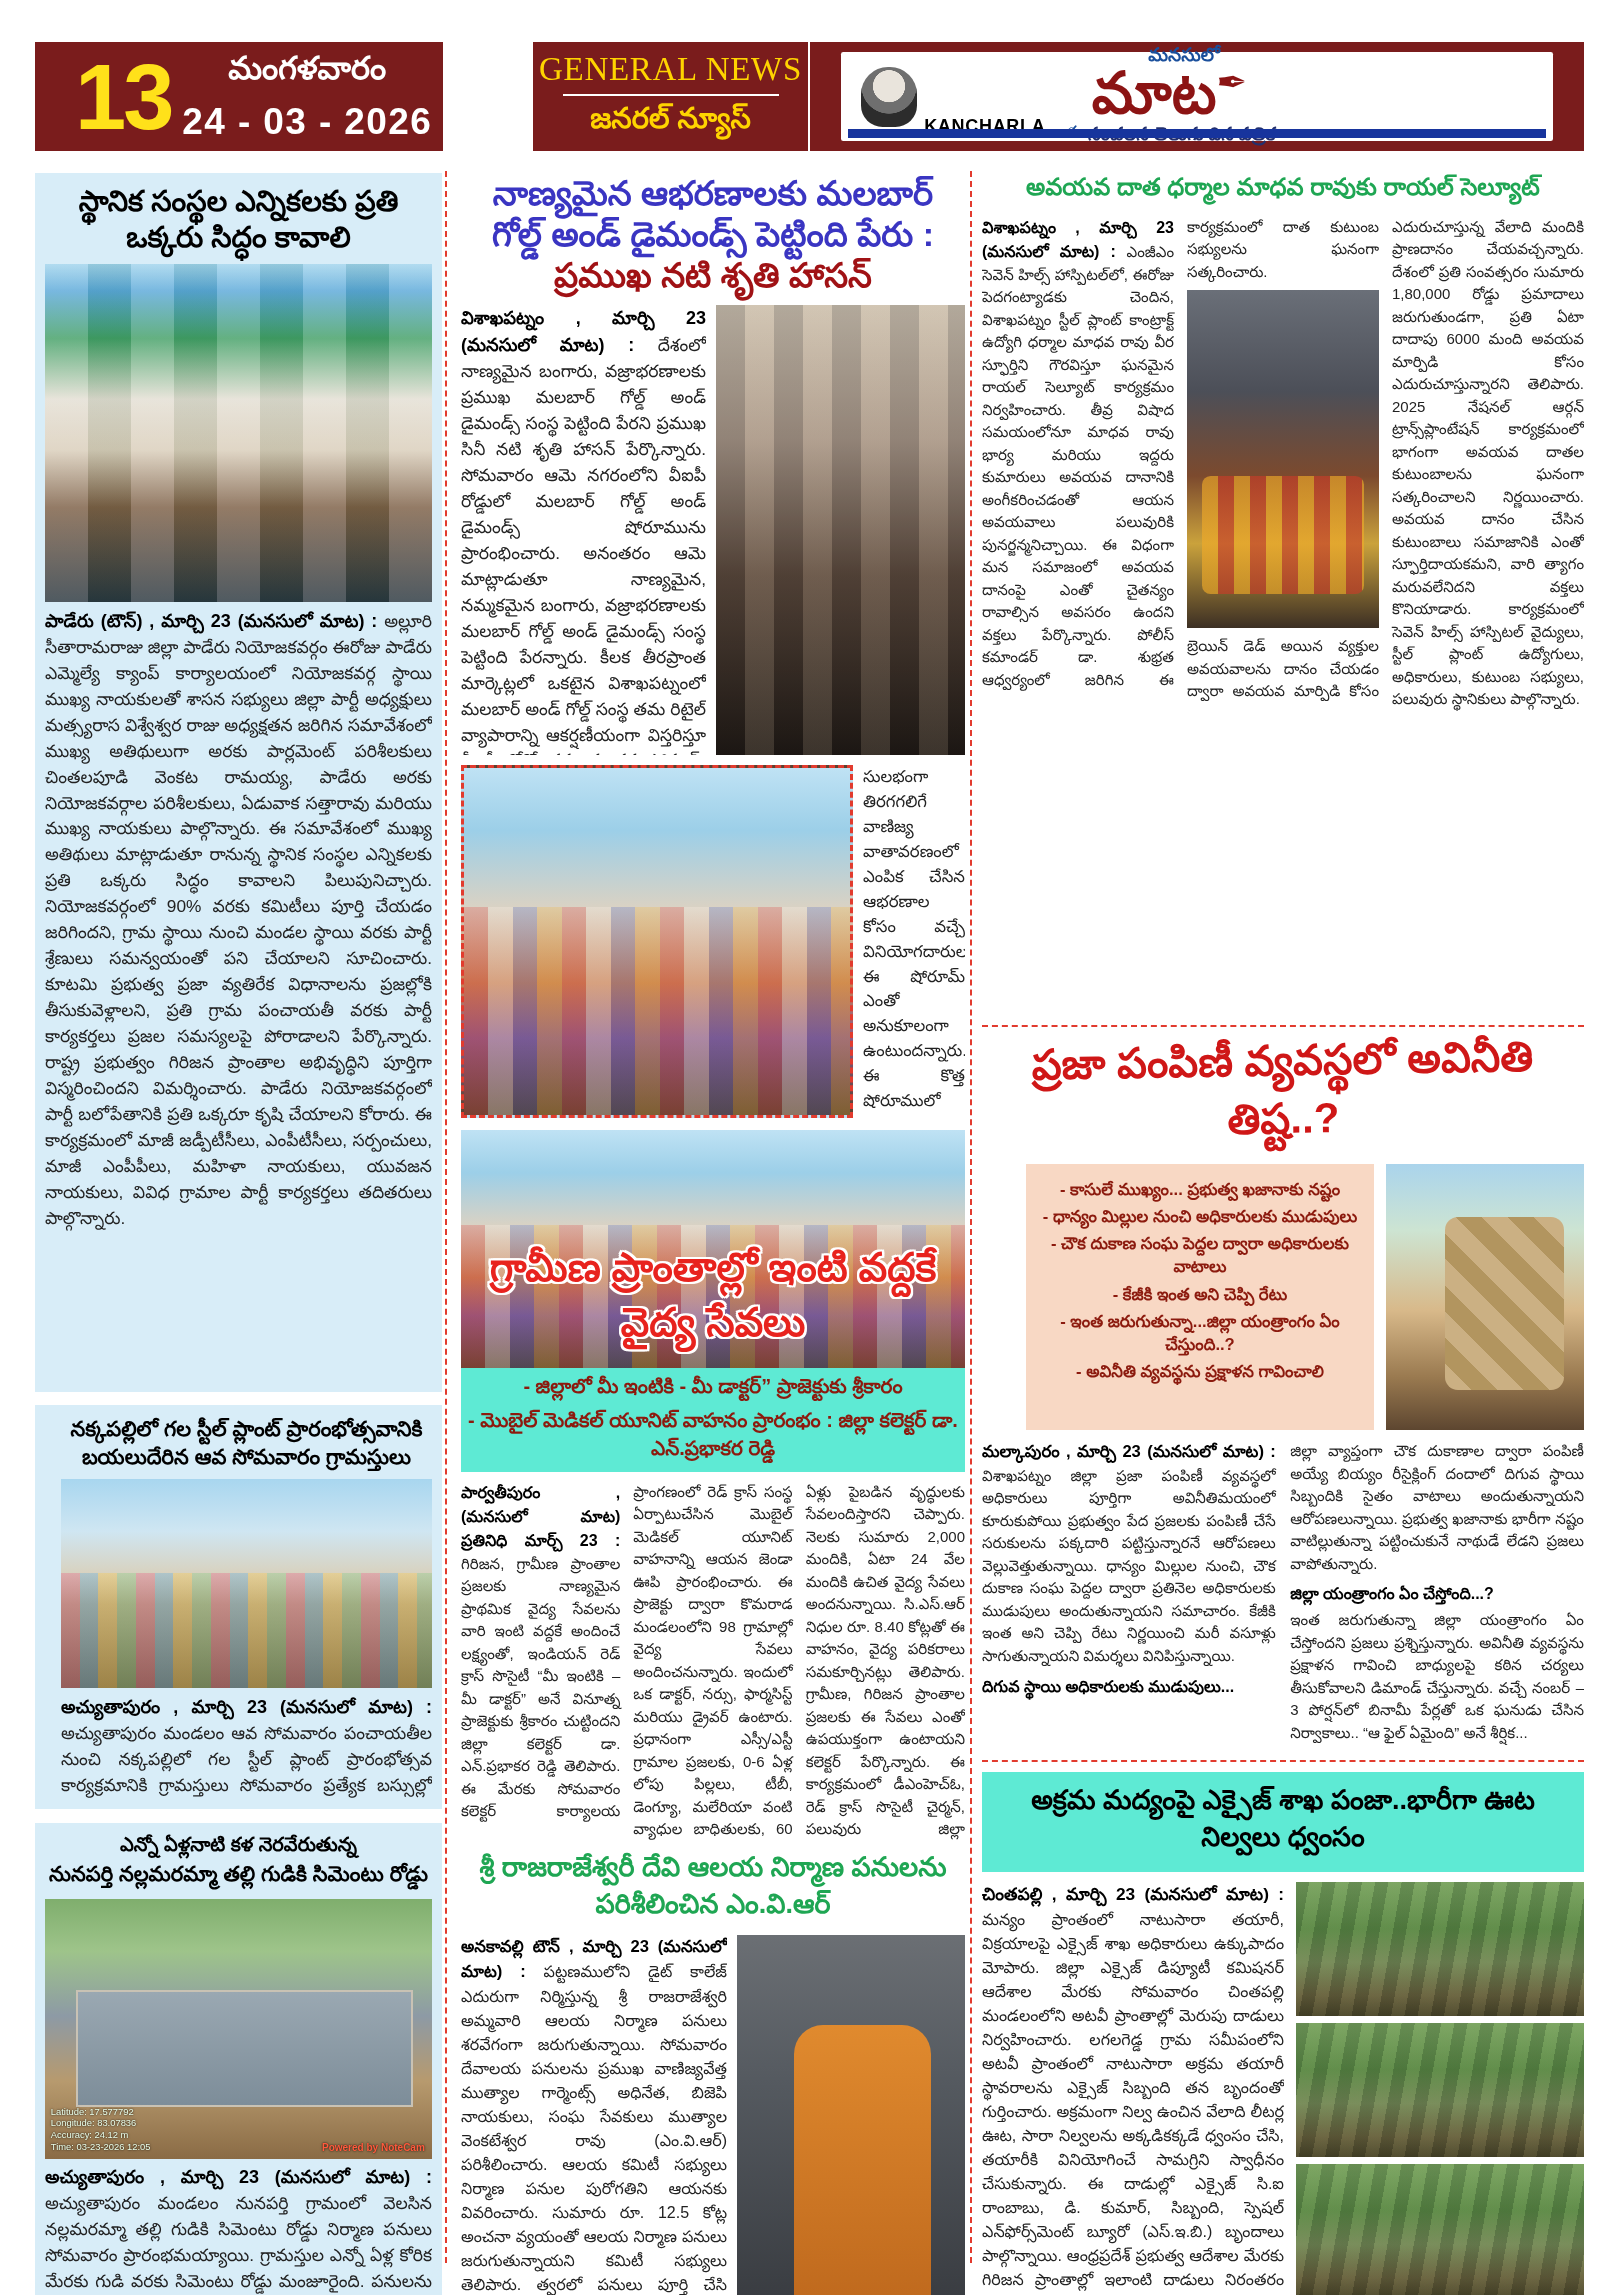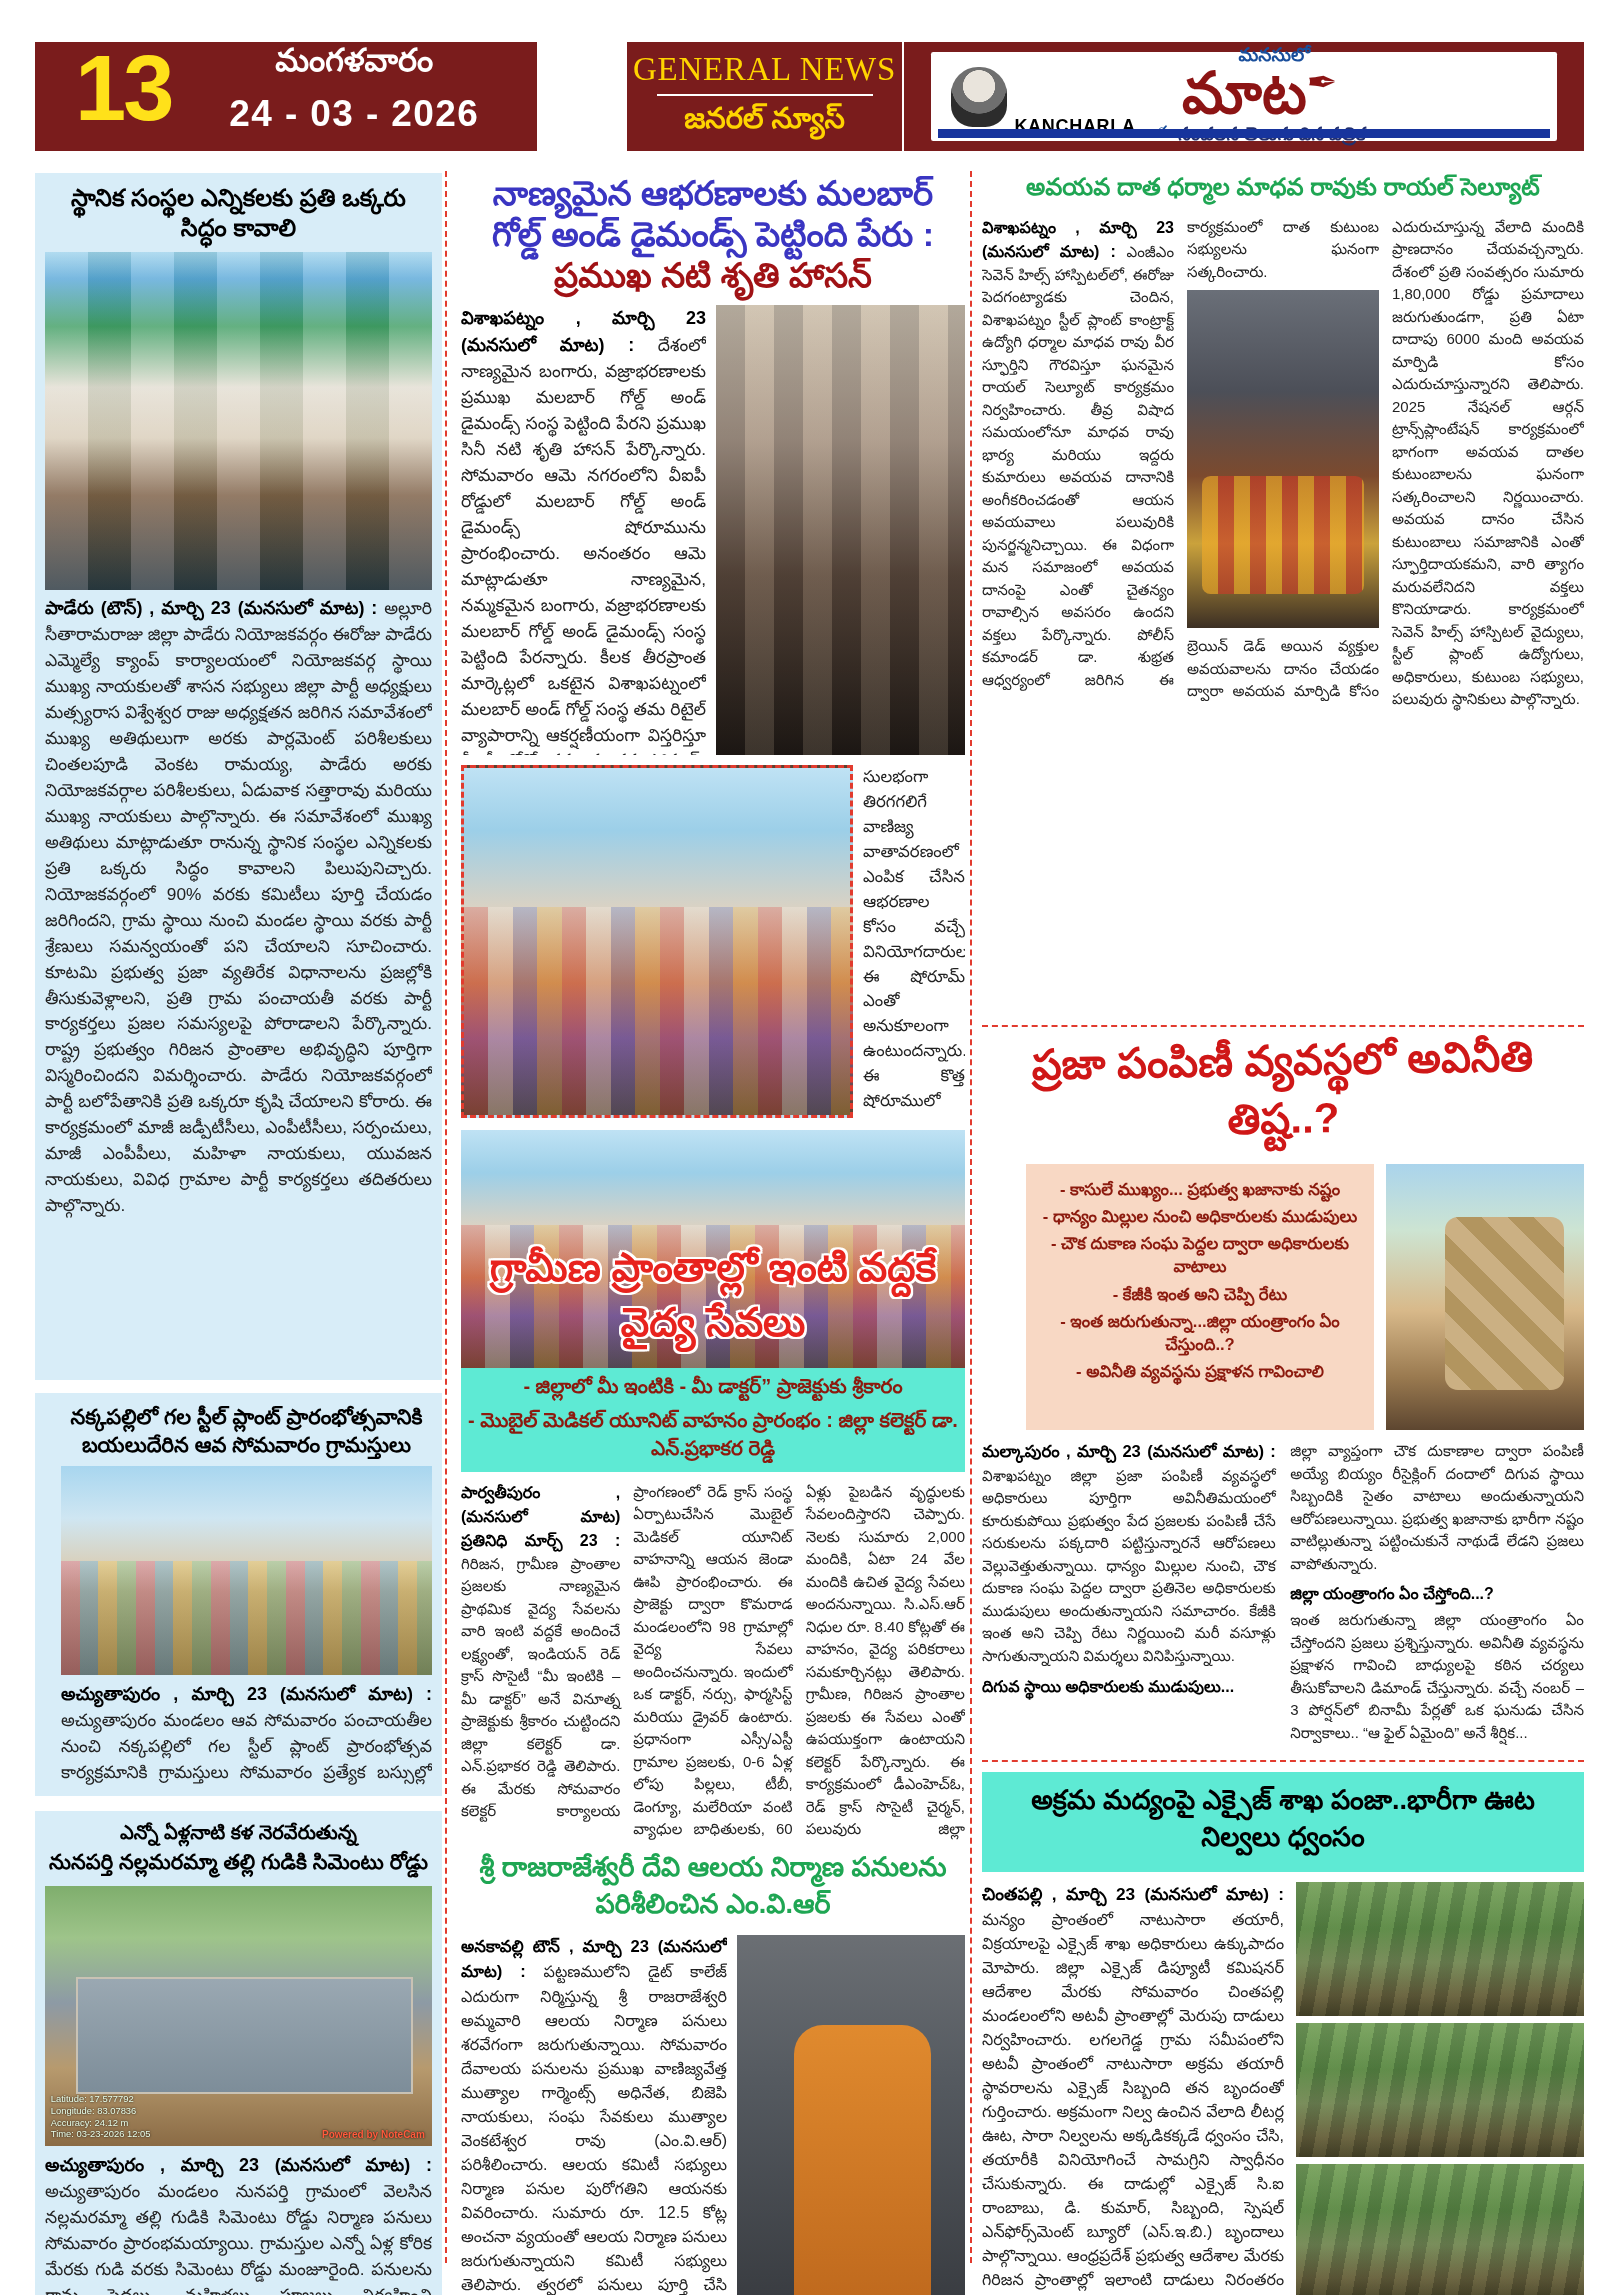--- a/index.html
+++ b/index.html
@@ -1,20 +1,20 @@
 <!DOCTYPE html>
 <html style="font-size:11.5px"><head>
 <meta charset="utf-8">
 <style>
   html,body{margin:0;padding:0;background:#e9e9e9;}
   .page{position:relative;width:1616px;height:2295px;background:#ffffff;margin:0 auto;
         font-family:"Liberation Sans","DejaVu Sans",sans-serif;color:#1d1d1d;overflow:hidden;}
   
   .hdr{position:absolute;left:35px;top:42px;right:32px;height:109px;display:flex;}
-  .hdr-left{width:502px;background:#7a1c1c;display:flex;}
+  .hdr-left{width:408px;background:#7a1c1c;display:flex;align-items:center;}
   .pgnum{font-size:92px;font-weight:bold;color:#ffe11a;line-height:1;margin-left:40px;letter-spacing:-2.9px;}
   .daybox{flex:1;text-align:center;color:#fff;}
   .daybox .wd{font-size:32px;font-weight:bold;margin-bottom:7.2px;}
   .daybox .dt{font-size:37px;font-weight:bold;letter-spacing:1.4px;}
   .hdr-gap{width:90px;background:#fff;}
   .hdr-strip{flex:1;background:#7a1c1c;display:flex;}
   .sec-box{width:275px;border-right:2.9px solid #fff;display:flex;flex-direction:column;align-items:center;justify-content:center;}
   .sec-en{font-family:"Liberation Serif","DejaVu Serif",serif;font-size:33px;color:#ffd400;letter-spacing:0.7px;}
   .sec-rule{width:216px;height:2.2px;background:#fff;margin:5.8px 0;}
   .sec-te{font-size:29px;font-weight:bold;color:#ffd400;}
@@ -114,21 +114,21 @@
       </div>
     </div>
   </div>
 
   <div class="vsep" style="left:445px;"></div>
   <div class="vsep" style="left:970px;"></div>
 
   <div class="col c1">
 
     <div class="panel">
-      <div class="hl-black" style="font-size:24px;line-height:1.25;">స్థానిక సంస్థల ఎన్నికలకు ప్రతి ఒక్కరు సిద్ధం కావాలి</div>
+      <div class="hl-black" style="font-size:29px;line-height:1.25;">స్థానిక సంస్థల ఎన్నికలకు ప్రతి ఒక్కరు సిద్ధం కావాలి</div>
       <div class="ph sc-press" style="height:338px;margin-top:8.6px;"></div>
       <div class="body clip" style="height:777px;">
         <span class="dl" style="font-size:18px;">పాడేరు (టౌన్) , మార్చి 23 (మనసులో మాట) :</span>
         <span>అల్లూరి సీతారామరాజు జిల్లా పాడేరు నియోజకవర్గం ఈరోజు పాడేరు ఎమ్మెల్యే క్యాంప్ కార్యాలయంలో నియోజకవర్గ స్థాయి ముఖ్య నాయకులతో శాసన సభ్యులు జిల్లా పార్టీ అధ్యక్షులు మత్స్యరాస విశ్వేశ్వర రాజు అధ్యక్షతన జరిగిన సమావేశంలో ముఖ్య అతిథులుగా అరకు పార్లమెంట్ పరిశీలకులు చింతలపూడి వెంకట రామయ్య, పాడేరు అరకు నియోజకవర్గాల పరిశీలకులు, ఏడువాక సత్తారావు మరియు ముఖ్య నాయకులు పాల్గొన్నారు. ఈ సమావేశంలో ముఖ్య అతిథులు మాట్లాడుతూ రానున్న స్థానిక సంస్థల ఎన్నికలకు ప్రతి ఒక్కరు సిద్ధం కావాలని పిలుపునిచ్చారు. నియోజకవర్గంలో 90% వరకు కమిటీలు పూర్తి చేయడం జరిగిందని, గ్రామ స్థాయి నుంచి మండల స్థాయి వరకు పార్టీ శ్రేణులు సమన్వయంతో పని చేయాలని సూచించారు. కూటమి ప్రభుత్వ ప్రజా వ్యతిరేక విధానాలను ప్రజల్లోకి తీసుకువెళ్లాలని, ప్రతి గ్రామ పంచాయతీ వరకు పార్టీ కార్యకర్తలు ప్రజల సమస్యలపై పోరాడాలని పేర్కొన్నారు. రాష్ట్ర ప్రభుత్వం గిరిజన ప్రాంతాల అభివృద్ధిని పూర్తిగా విస్మరించిందని విమర్శించారు. పాడేరు నియోజకవర్గంలో పార్టీ బలోపేతానికి ప్రతి ఒక్కరూ కృషి చేయాలని కోరారు. ఈ కార్యక్రమంలో మాజీ జడ్పీటీసీలు, ఎంపీటీసీలు, సర్పంచులు, మాజీ ఎంపీపీలు, మహిళా నాయకులు, యువజన నాయకులు, వివిధ గ్రామాల పార్టీ కార్యకర్తలు తదితరులు పాల్గొన్నారు.</span>
       </div>
     </div>
 
     <div class="panel" style="margin-top:13px;padding-left:26px;">
       <div class="hl-black" style="font-size:21px;line-height:1.35;">నక్కపల్లిలో గల స్టీల్ ప్లాంట్ ప్రారంభోత్సవానికి బయలుదేరిన ఆవ సోమవారం గ్రామస్తులు</div>
       <div class="ph sc-bus" style="height:209px;margin-top:7.2px;"></div>

